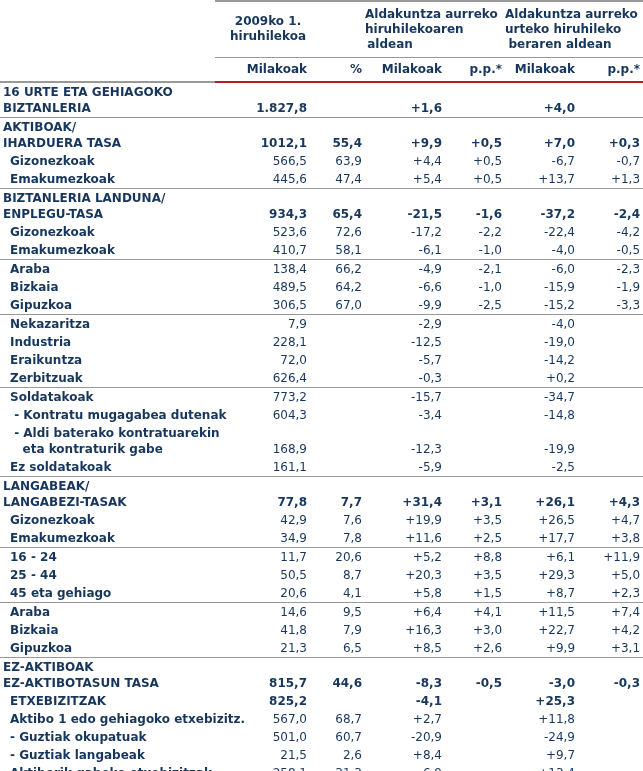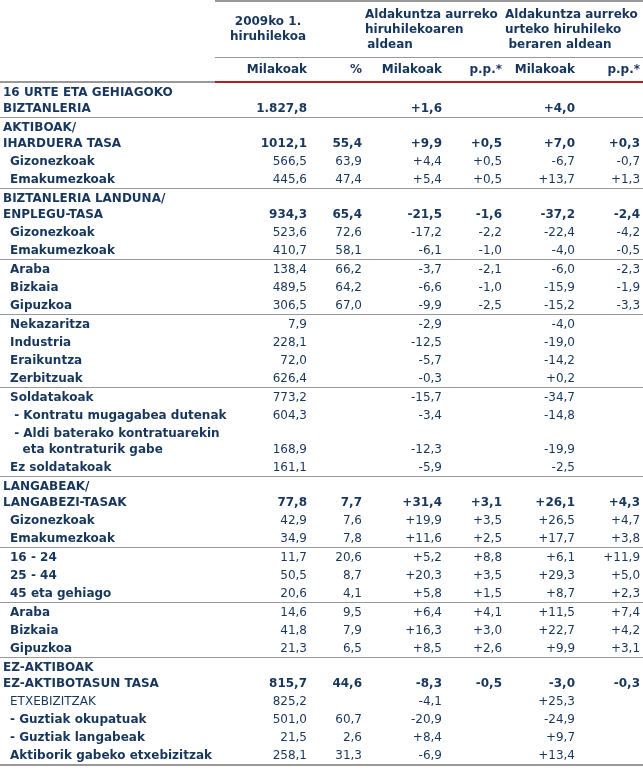--- a/index.html
+++ b/index.html
@@ -27,21 +27,21 @@
   tr.subhead th{border-bottom:2px solid #b91c1c;text-align:right;
                 padding:3px 3px 4px 0;line-height:16px;}
   tr.subhead th.lblhead{border-bottom:2px solid #999;}
 
   
   td{vertical-align:bottom;line-height:16px;}
   td.lbl{text-align:left;padding:1px 0 1px 3px;white-space:pre;}
   td.num{text-align:right;padding:1px 3px 1px 0;}
   tr.section td{font-weight:bold;}
   tr.sub td.lbl{padding-left:10px;font-weight:bold;}
-  tr.subbold td{font-weight:normal;}
+  tr.subbold td{font-weight:bold;}
   tr.subbold td.lbl{padding-left:10px;}
   tr.sep td{border-bottom:1px solid #999;}
   tbody tr:last-child td{border-bottom:2px solid #999;}
 </style>
 </head>
 <body>
 
 <div class="page">
   <table>
     <colgroup>
@@ -139,21 +139,21 @@
           <td class="num">58,1</td>
           <td class="num">-6,1</td>
           <td class="num">-1,0</td>
           <td class="num">-4,0</td>
           <td class="num">-0,5</td>
         </tr>
         <tr class="sub">
           <td class="lbl">Araba</td>
           <td class="num">138,4</td>
           <td class="num">66,2</td>
-          <td class="num">-3,7</td>
+          <td class="num">-4,9</td>
           <td class="num">-2,1</td>
           <td class="num">-6,0</td>
           <td class="num">-2,3</td>
         </tr>
         <tr class="sub">
           <td class="lbl">Bizkaia</td>
           <td class="num">489,5</td>
           <td class="num">64,2</td>
           <td class="num">-6,6</td>
           <td class="num">-1,0</td>
@@ -337,20 +337,29 @@
         <tr class="subbold">
           <td class="lbl">ETXEBIZITZAK</td>
           <td class="num">825,2</td>
           <td class="num"></td>
           <td class="num">-4,1</td>
           <td class="num"></td>
           <td class="num">+25,3</td>
           <td class="num"></td>
         </tr>
         <tr class="sub">
+          <td class="lbl">Aktibo 1 edo gehiagoko etxebizitz.</td>
+          <td class="num">567,0</td>
+          <td class="num">68,7</td>
+          <td class="num">+2,7</td>
+          <td class="num"></td>
+          <td class="num">+11,8</td>
+          <td class="num"></td>
+        </tr>
+        <tr class="sub">
           <td class="lbl">- Guztiak okupatuak</td>
           <td class="num">501,0</td>
           <td class="num">60,7</td>
           <td class="num">-20,9</td>
           <td class="num"></td>
           <td class="num">-24,9</td>
           <td class="num"></td>
         </tr>
         <tr class="sub">
           <td class="lbl">- Guztiak langabeak</td>

